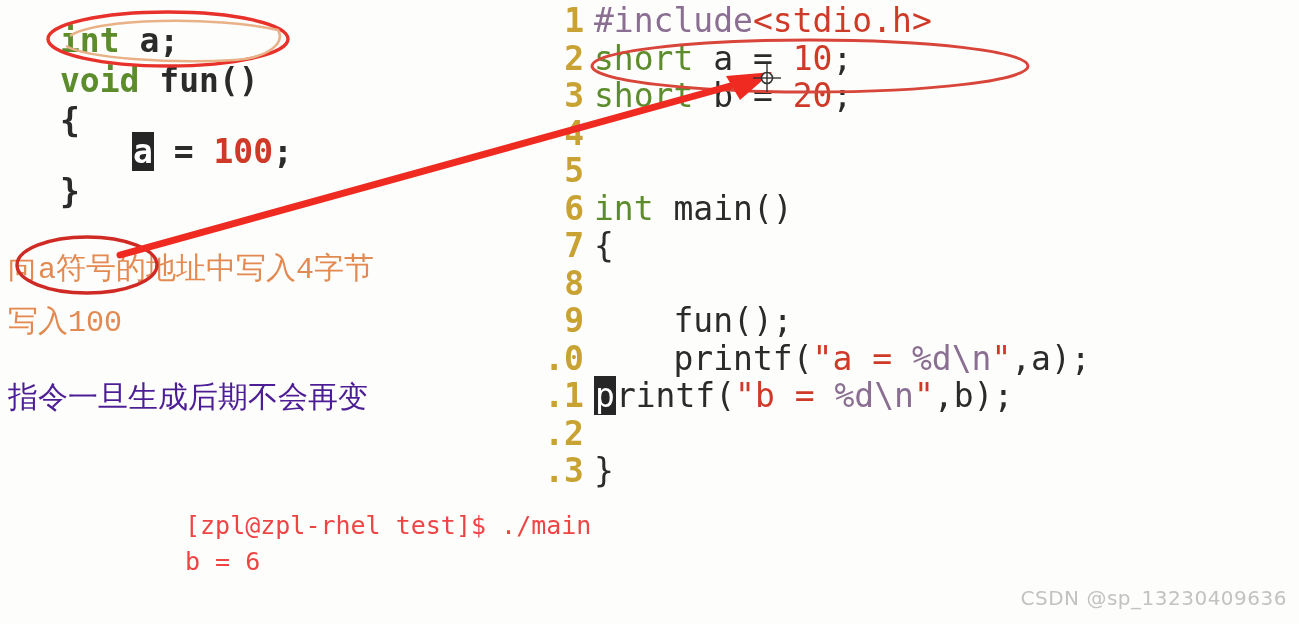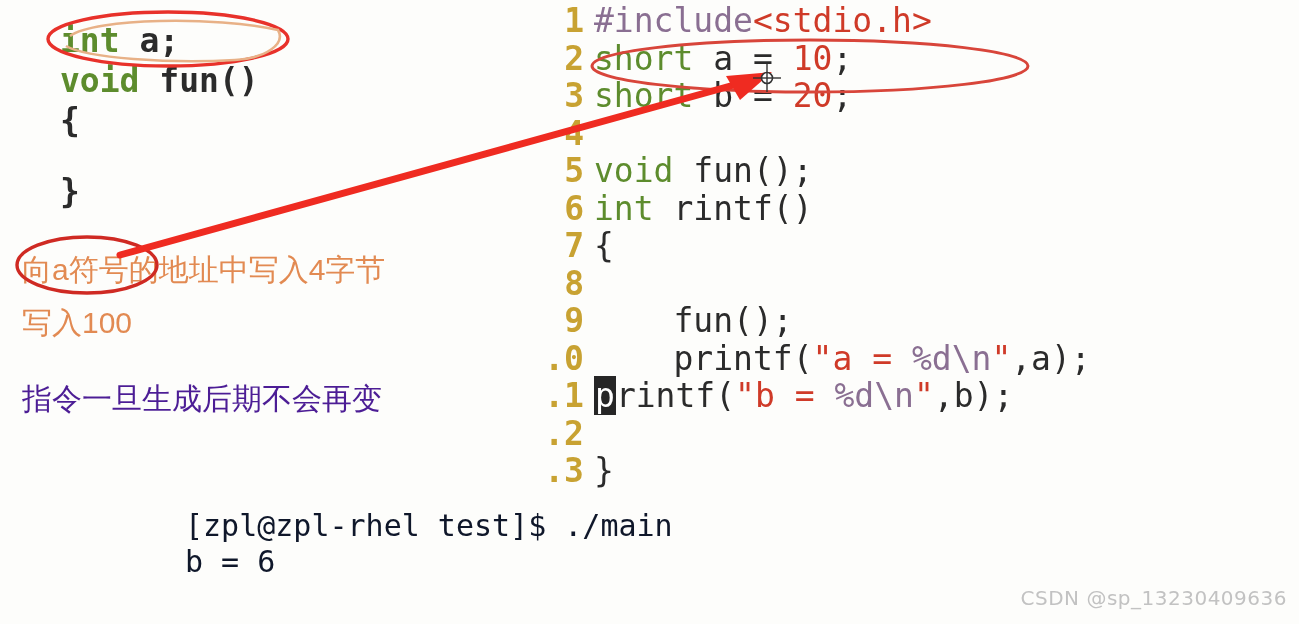--- a/index.html
+++ b/index.html
@@ -45,33 +45,32 @@
     position:absolute;left:72px;
     font-size:33px;line-height:36px;font-weight:normal;
     white-space:pre;
     font-family:"DejaVu Sans Mono","Liberation Mono",monospace;
     color:#2b2b2b;
   }
 
   
   #terminal{position:absolute;left:185px;top:508px;width:900px;}
   #terminal .tline{
-    font-size:30px;line-height:36px;color:#0f172a;
+    font-size:25px;line-height:36px;color:#ef4444;
     font-family:"DejaVu Sans Mono","Liberation Mono",monospace;
     white-space:pre;
   }
 
   
   .note{
     position:absolute;
-    font-family:Liberation Sans, sans-serif;
+    font-family:Liberation Mono, monospace;
     white-space:pre;
     font-size:30px;
     line-height:36px;
-    margin-left:14px;
   }
   #note-1{left:8px;top:252px;color:#e28a52;}
   #note-2{left:8px;top:305px;color:#e28a52;}
   #note-3{left:8px;top:381px;color:#4c1d95;}
 
   
   #watermark{
     position:absolute;right:12px;bottom:14px;
     font-family:"DejaVu Sans","Liberation Sans",sans-serif;
     font-size:20px;color:#c2c2c2;letter-spacing:.5px;
@@ -82,36 +81,36 @@
 </style>
 </head>
 <body>
 
 <div id="stage">
 
   <div id="left-snippet">
       <div class="code" style="top: 22px; left: 60px;"><span class="kw-green">int</span><span class="plain"> a;</span></div>
       <div class="code" style="top: 62px; left: 60px;"><span class="kw-green">void</span><span class="plain"> fun()</span></div>
       <div class="code" style="top: 102px; left: 60px;"><span class="plain">{</span></div>
+      <div class="code" style="top: 133px; left: 132px;"><span class="cursor-block">a</span><span class="plain"> = </span><span class="lit-red">100</span><span class="plain">;</span></div>
       <div class="code" style="top: 173px; left: 60px;"><span class="plain">}</span></div>
     </div>
 
   <div id="right-editor">
       <div class="ln" style="top: 3px;">1</div>
       <div class="src" style="top: 3px;"><span class="pp-purple">#include</span><span class="lit-red">&lt;stdio.h&gt;</span></div>
       <div class="ln" style="top: 40.5px;">2</div>
       <div class="src" style="top: 40.5px;"><span class="kw-green">short</span><span class="plain"> a = </span><span class="lit-red">10</span><span class="plain">;</span></div>
       <div class="ln" style="top: 78px;">3</div>
       <div class="src" style="top: 78px;"><span class="kw-green">short</span><span class="plain"> b = </span><span class="lit-red">20</span><span class="plain">;</span></div>
       <div class="ln" style="top: 115.5px;">4</div>
       <div class="src" style="top: 115.5px;"><span class="plain"></span></div>
       <div class="ln" style="top: 153px;">5</div>
-      <div class="src" style="top: 153px;"><span class="kw-green">void</span><span class="plain"> fun();</span></div>
       <div class="ln" style="top: 190.5px;">6</div>
-      <div class="src" style="top: 190.5px;"><span class="kw-green">int</span><span class="plain"> rintf()</span></div>
+      <div class="src" style="top: 190.5px;"><span class="kw-green">int</span><span class="plain"> main()</span></div>
       <div class="ln" style="top: 228px;">7</div>
       <div class="src" style="top: 228px;"><span class="plain">{</span></div>
       <div class="ln" style="top: 265.5px;">8</div>
       <div class="src" style="top: 265.5px;"><span class="plain"></span></div>
       <div class="ln" style="top: 303px;">9</div>
       <div class="src" style="top: 303px;"><span class="plain">    fun();</span></div>
       <div class="ln" style="top: 340.5px;">.0</div>
       <div class="src" style="top: 340.5px;"><span class="plain">    printf(</span><span class="lit-red">"a = </span><span class="pp-purple">%d\n</span><span class="lit-red">"</span><span class="plain">,a);</span></div>
       <div class="ln" style="top: 378px;">.1</div>
       <div class="src" style="top: 378px;"><span class="cursor-block">p</span><span class="plain">rintf(</span><span class="lit-red">"b = </span><span class="pp-purple">%d\n</span><span class="lit-red">"</span><span class="plain">,b);</span></div>

